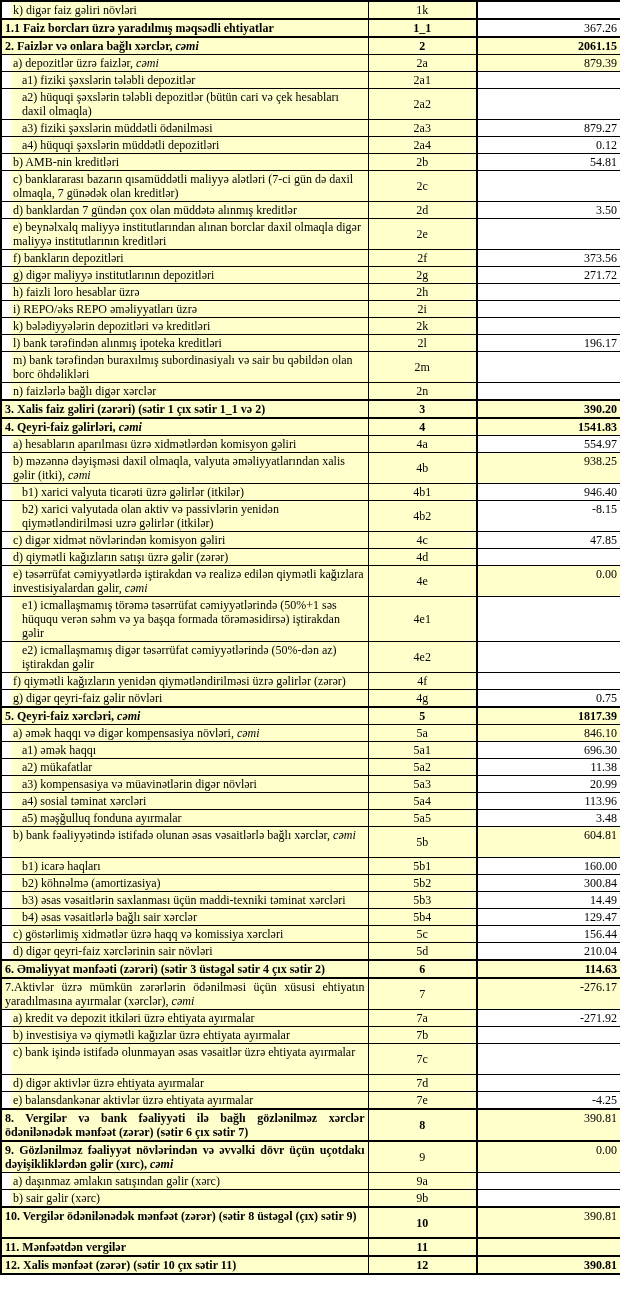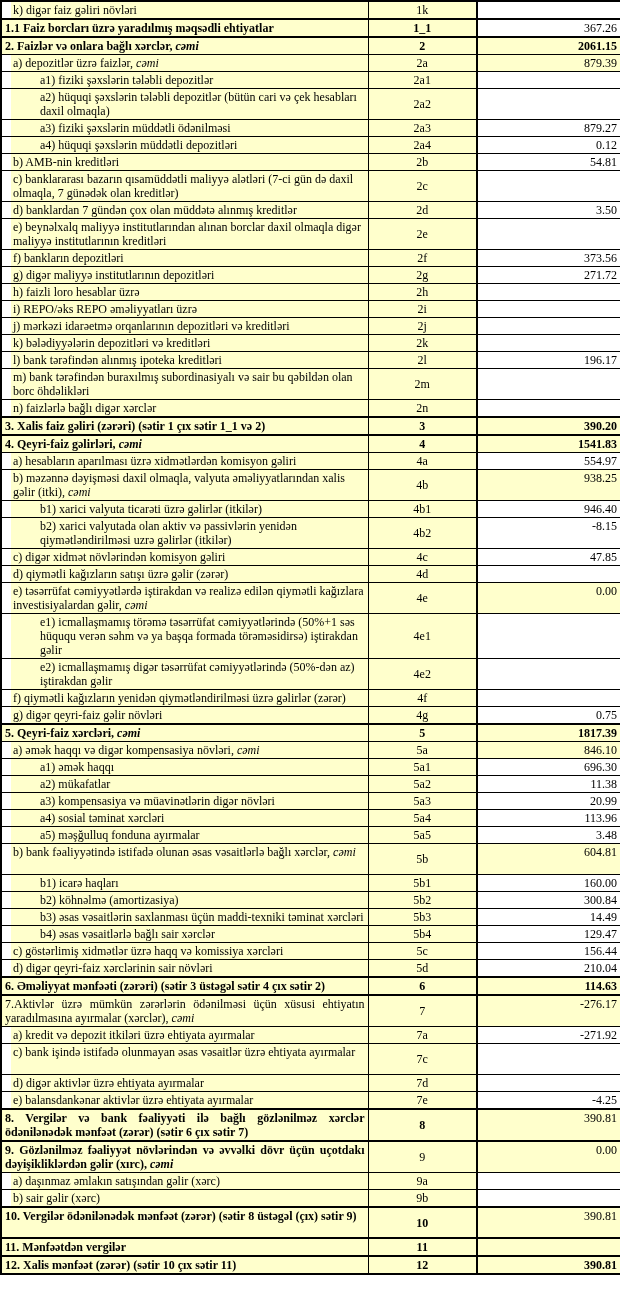--- a/index.html
+++ b/index.html
@@ -28,21 +28,21 @@
   }
   
   td.label{background:#FFFFCC;text-align:left;}
   tr.lvl0 td.label{padding-left:3px;}
   tr.lvl1 td.label{
     background:linear-gradient(to right,#ffffff 9px,#FFFFCC 9px);
     padding-left:11px;
   }
   tr.lvl2 td.label{
     background:linear-gradient(to right,#ffffff 9px,#FFFFCC 9px);
-    padding-left:38px;
+    padding-left:20px;
   }
   
   td.code{
     background:#FFFFCC;
     text-align:center;
     vertical-align:middle;
     border-right:2px solid #000;
   }
   
   td.value{
@@ -147,25 +147,20 @@
           <td class="label" data-name="row-label-cell"><span data-name="row-label">h) faizli loro hesablar üzrə</span><i class="em" data-name="row-label-emphasis"></i></td>
           <td class="code" data-name="row-code-cell">2h</td>
           <td class="value" data-name="row-value-cell"></td>
         </tr>
         <tr data-name="table-row" class="lvl1">
           <td class="label" data-name="row-label-cell"><span data-name="row-label">i) REPO/əks REPO əməliyyatları üzrə</span><i class="em" data-name="row-label-emphasis"></i></td>
           <td class="code" data-name="row-code-cell">2i</td>
           <td class="value" data-name="row-value-cell"></td>
         </tr>
         <tr data-name="table-row" class="lvl1">
-          <td class="label" data-name="row-label-cell"><span data-name="row-label">j) mərkəzi idarəetmə orqanlarının depozitləri və kreditləri</span><i class="em" data-name="row-label-emphasis"></i></td>
-          <td class="code" data-name="row-code-cell">2j</td>
-          <td class="value" data-name="row-value-cell"></td>
-        </tr>
-        <tr data-name="table-row" class="lvl1">
           <td class="label" data-name="row-label-cell"><span data-name="row-label">k) bələdiyyələrin depozitləri və kreditləri</span><i class="em" data-name="row-label-emphasis"></i></td>
           <td class="code" data-name="row-code-cell">2k</td>
           <td class="value" data-name="row-value-cell"></td>
         </tr>
         <tr data-name="table-row" class="lvl1">
           <td class="label" data-name="row-label-cell"><span data-name="row-label">l) bank tərəfindən alınmış ipoteka kreditləri</span><i class="em" data-name="row-label-emphasis"></i></td>
           <td class="code" data-name="row-code-cell">2l</td>
           <td class="value" data-name="row-value-cell">196.17</td>
         </tr>
         <tr data-name="table-row" class="lvl1">
@@ -320,20 +315,25 @@
         </tr>
         <tr data-name="table-row" class="lvl0 yv j">
           <td class="label" data-name="row-label-cell"><span data-name="row-label">7.Aktivlər üzrə mümkün zərərlərin ödənilməsi üçün xüsusi ehtiyatın yaradılmasına ayırmalar (xərclər), </span><i class="em" data-name="row-label-emphasis">cəmi</i></td>
           <td class="code" data-name="row-code-cell">7</td>
           <td class="value" data-name="row-value-cell">-276.17</td>
         </tr>
         <tr data-name="table-row" class="lvl1">
           <td class="label" data-name="row-label-cell"><span data-name="row-label">a) kredit və depozit itkiləri üzrə ehtiyata ayırmalar</span><i class="em" data-name="row-label-emphasis"></i></td>
           <td class="code" data-name="row-code-cell">7a</td>
           <td class="value" data-name="row-value-cell">-271.92</td>
+        </tr>
+        <tr data-name="table-row" class="lvl1">
+          <td class="label" data-name="row-label-cell"><span data-name="row-label">b) investisiya və qiymətli kağızlar üzrə ehtiyata ayırmalar</span><i class="em" data-name="row-label-emphasis"></i></td>
+          <td class="code" data-name="row-code-cell">7b</td>
+          <td class="value" data-name="row-value-cell"></td>
         </tr>
         <tr data-name="table-row" class="lvl1 tall">
           <td class="label" data-name="row-label-cell"><span data-name="row-label">c) bank işində istifadə olunmayan əsas vəsaitlər üzrə ehtiyata ayırmalar</span><i class="em" data-name="row-label-emphasis"></i></td>
           <td class="code" data-name="row-code-cell">7c</td>
           <td class="value" data-name="row-value-cell"></td>
         </tr>
         <tr data-name="table-row" class="lvl1">
           <td class="label" data-name="row-label-cell"><span data-name="row-label">d) digər aktivlər üzrə ehtiyata ayırmalar</span><i class="em" data-name="row-label-emphasis"></i></td>
           <td class="code" data-name="row-code-cell">7d</td>
           <td class="value" data-name="row-value-cell"></td>

